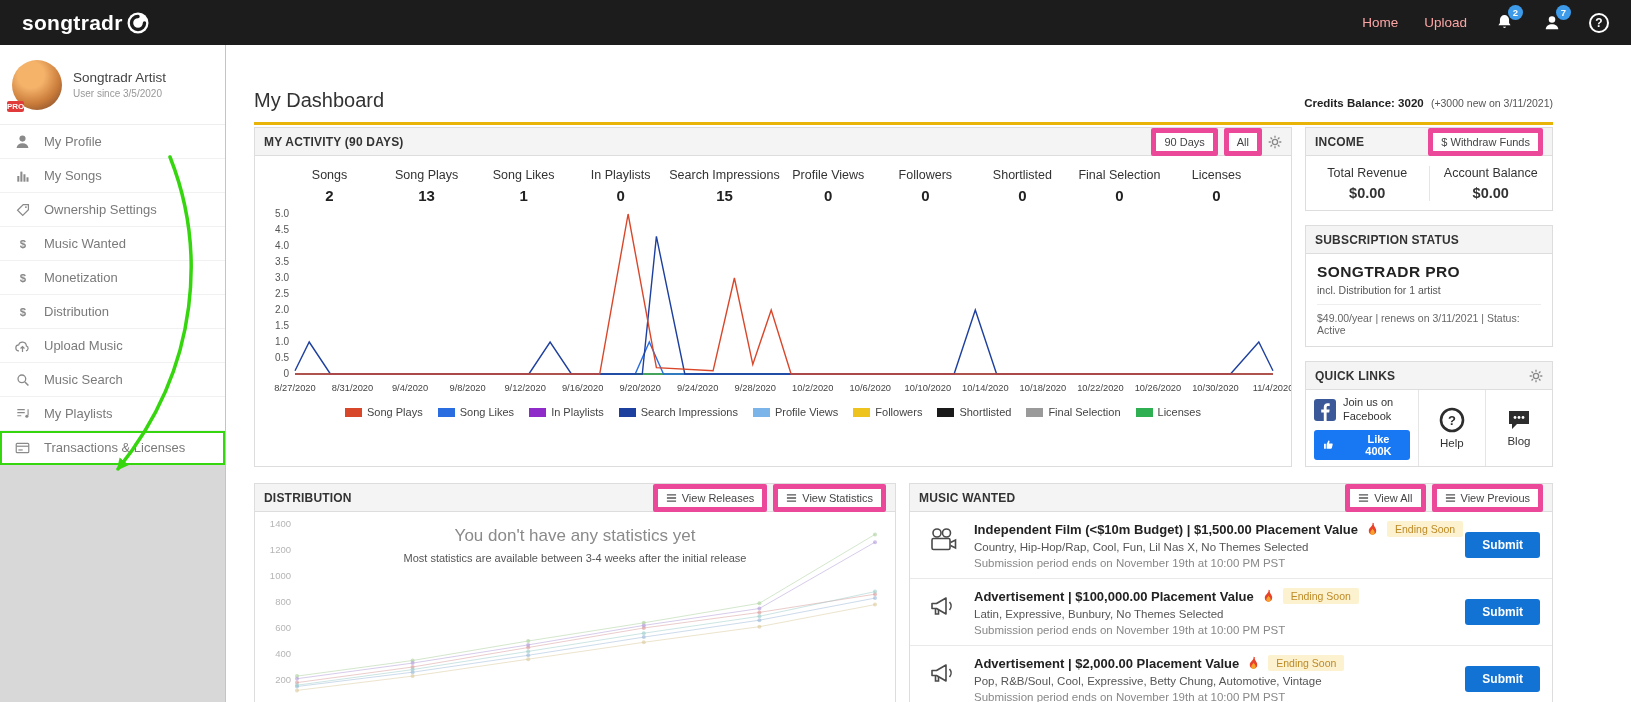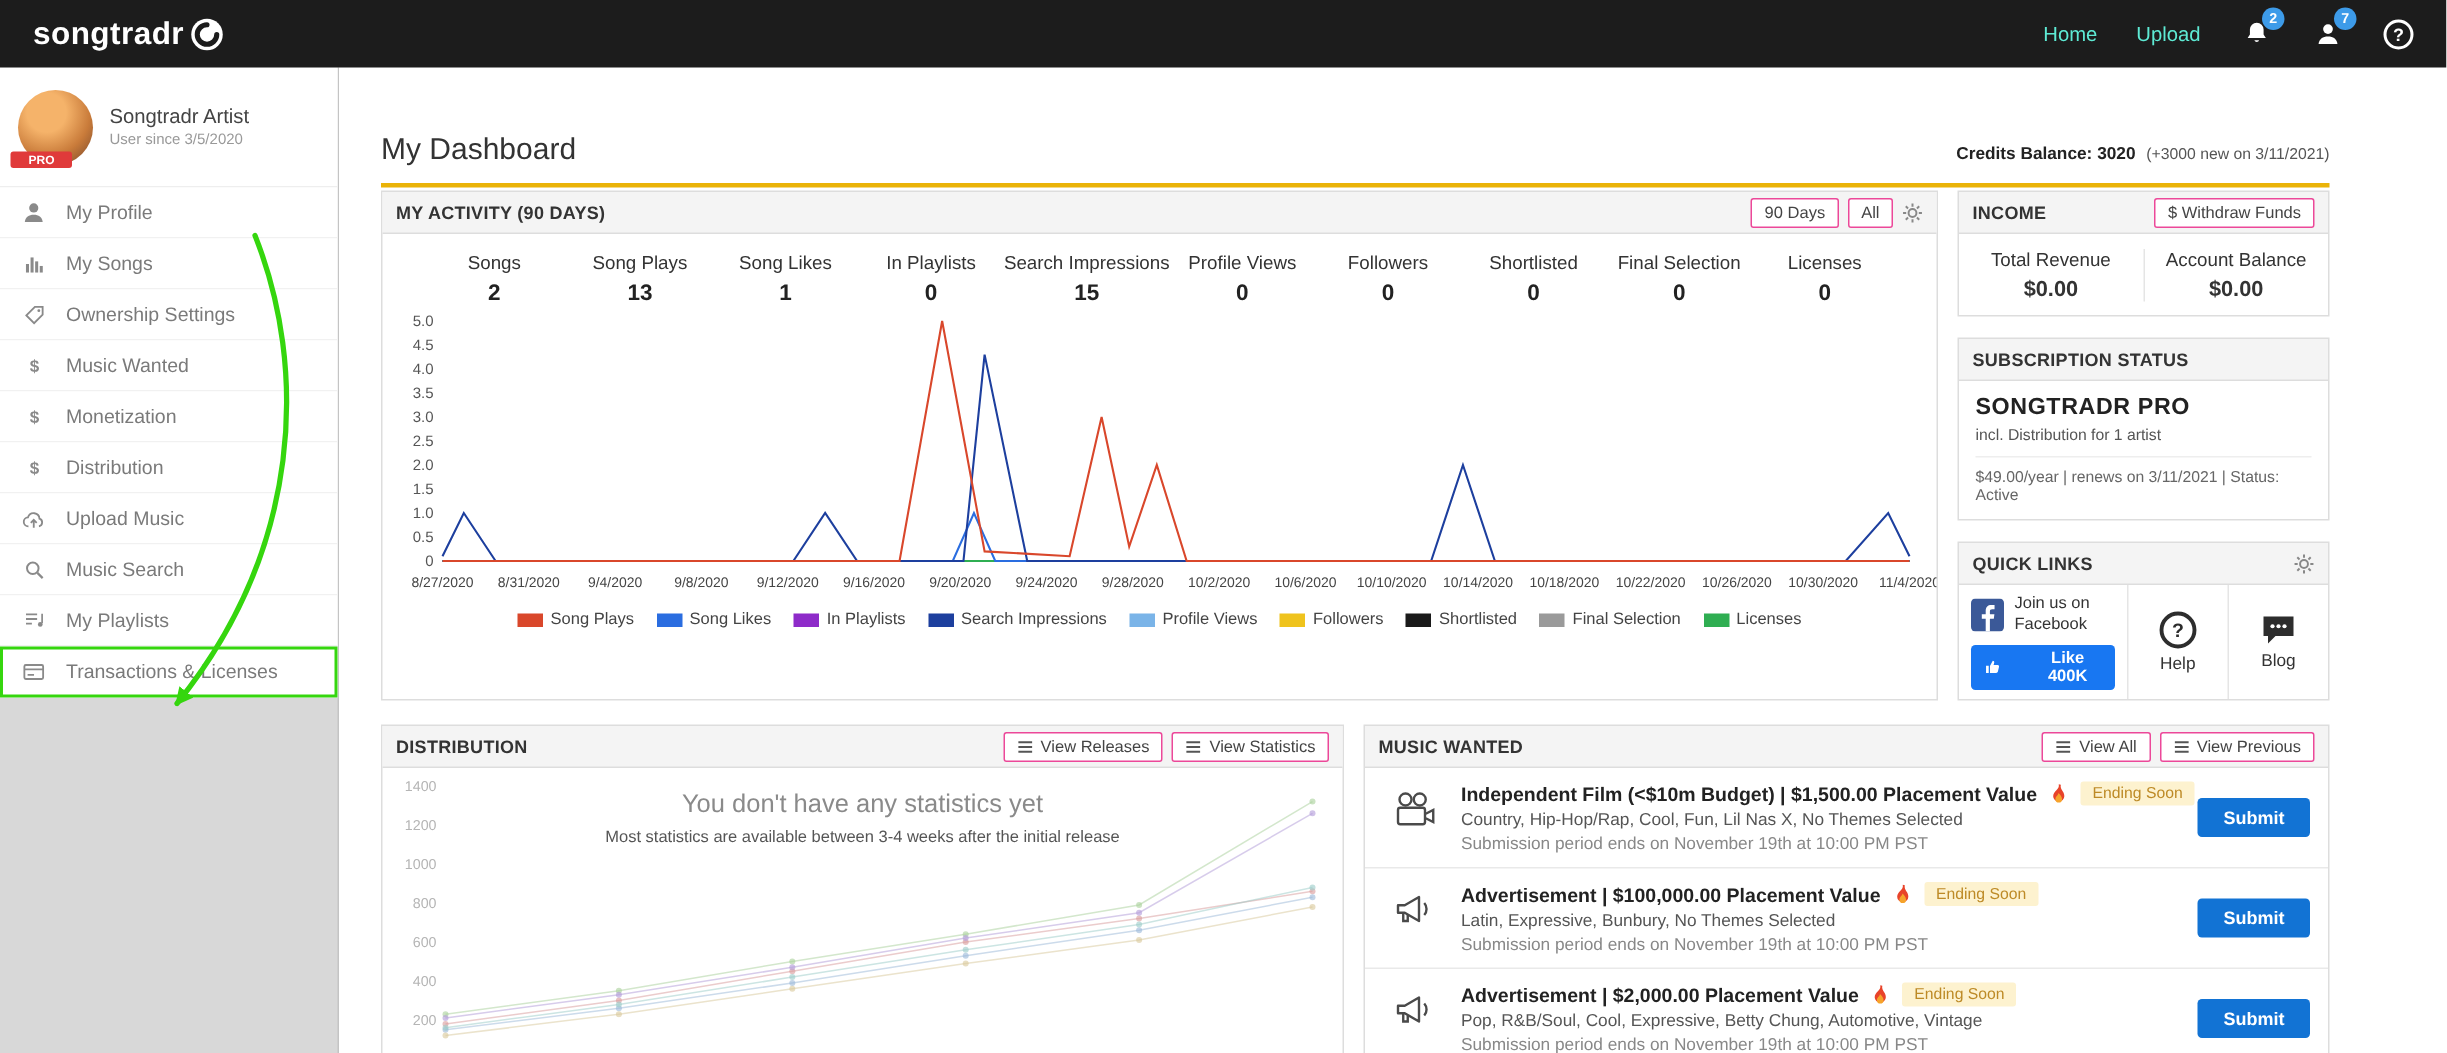--- a/index.html
+++ b/index.html
@@ -4,30 +4,30 @@
 <style>
 *{box-sizing:border-box;margin:0;padding:0}
 html,body{background:#fff}
 body{width:1631px;height:702px;overflow:hidden;position:relative;font-family:"Liberation Sans",sans-serif;color:#333}
 button{font-family:inherit}
 
 .topbar{position:absolute;top:0;left:0;width:100%;height:45px;background:#1c1c1c;display:flex;align-items:center;justify-content:space-between;padding:0 22px;z-index:10;color:#fff}
 .logo{display:flex;align-items:center;gap:3px;cursor:pointer}
 .logo-text{color:#fff;font-size:21px;font-weight:bold;letter-spacing:.3px}
 .topnav{display:flex;align-items:center;gap:26px}
-.nav-link{color:#5eead4;font-size:13.5px;cursor:pointer}
+.nav-link{color:#fca5a5;font-size:13.5px;cursor:pointer}
 .icon-wrap{position:relative;display:inline-flex;width:22px;height:22px;align-items:center;justify-content:center;cursor:pointer;color:#fff}
 .badge{position:absolute;top:-7px;right:-8px;background:#3d9be9;color:#fff;border-radius:50%;min-width:15px;height:15px;font-size:9.5px;line-height:15px;text-align:center;font-weight:bold;padding:0 2px}
 .help-circle{width:20px;height:20px;border:2px solid #fff;border-radius:50%;color:#fff;font-size:12px;font-weight:bold;text-align:center;line-height:16px;cursor:pointer}
 
 .sidebar{position:absolute;top:45px;left:0;width:226px;height:657px;background:#d8d8d8;border-right:1px solid #c4c4c4}
 .sidebar-white{background:#fff}
 .profile{display:flex;gap:11px;padding:15px 12px;height:80px;align-items:center;border-bottom:1px solid #eee;background:#fff}
 .avatar{position:relative;width:50px;height:50px;border-radius:50%;background:radial-gradient(circle at 38% 30%,#f5b36a 0 28%,#c97b3a 62%,#6e4128 100%);flex:none}
-.pro-badge{position:absolute;left:-5px;bottom:-2px;background:#e03a3a;color:#fff;font-size:8px;font-weight:bold;padding:1px 12px;border-radius:2px}
+.pro-badge{position:absolute;left:-5px;bottom:-2px;background:#e03a3a;color:#fff;font-size:8px;font-weight:bold;padding:1px 0;border-radius:2px}
 .profile-name{font-size:13.5px;color:#444}
 .profile-since{font-size:10px;color:#999;margin-top:3px}
 .menu-item{display:flex;align-items:center;gap:13px;height:34px;padding:0 14px;font-size:13px;color:#7a7a7a;border-bottom:1px solid #f1f1f1;cursor:pointer;background:#fff}
 .menu-item .mi-icon{width:17px;display:inline-flex;justify-content:center;color:#8a8a8a}
 .menu-item.active{background:#44546a;color:#fff;border-bottom-color:#44546a}
 .menu-item.active .mi-icon{color:#fff}
 .menu-item.highlighted{outline:2px solid #35d60e;outline-offset:-2px}
 .annot-arrow{position:absolute;left:0;top:0;pointer-events:none;z-index:5}
 
 .main{position:absolute;left:227px;top:45px;width:1404px;height:657px;background:#fff;padding:0 78px 0 27px;overflow:hidden}
@@ -35,21 +35,21 @@
 .page-title{font-size:20px;color:#333}
 .credits{font-size:11.5px;color:#222;margin-bottom:3px;white-space:nowrap}
 .credits-bold{font-weight:bold}
 .credits-note{color:#555;font-size:10.5px;margin-left:4px}
 .row1{display:flex;gap:13px;margin-top:2px}
 .rightcol{width:248px;flex:none;display:flex;flex-direction:column;gap:14px}
 .panel{border:1px solid #ddd;background:#fff}
 .panel-header{height:28px;background:#f4f4f4;border-bottom:1px solid #ddd;display:flex;align-items:center;justify-content:space-between;padding:0 9px}
 .panel-title{font-size:12px;font-weight:bold;color:#333;letter-spacing:.2px;white-space:nowrap}
 .header-controls{display:flex;align-items:center;gap:6px}
-.hbtn{background:#fff;border:1px solid #ec4899;border-radius:2px;font-size:11px;color:#444;padding:3px 8px;cursor:pointer;display:inline-flex;align-items:center;gap:5px;white-space:nowrap}
+.hbtn{background:#fff;border:5px solid #ec4899;border-radius:2px;font-size:11px;color:#444;padding:3px 8px;cursor:pointer;display:inline-flex;align-items:center;gap:5px;white-space:nowrap}
 .gear{color:#888;display:inline-flex;cursor:pointer}
 .activity-panel{flex:1;min-width:0}
 .stats{display:flex;padding:12px 26px 2px}
 .stat{flex:1;text-align:center;white-space:nowrap}
 .stat-label{font-size:12.5px;color:#333}
 .stat-value{font-size:15px;font-weight:bold;color:#222;margin-top:5px}
 .chart-host{padding:0}
 .legend{display:flex;justify-content:center;gap:15px;padding:4px 0 12px;font-size:11px;color:#444}
 .legend-item{display:inline-flex;align-items:center;gap:5px;white-space:nowrap}
 .legend-swatch{width:17px;height:9px;display:inline-block}

